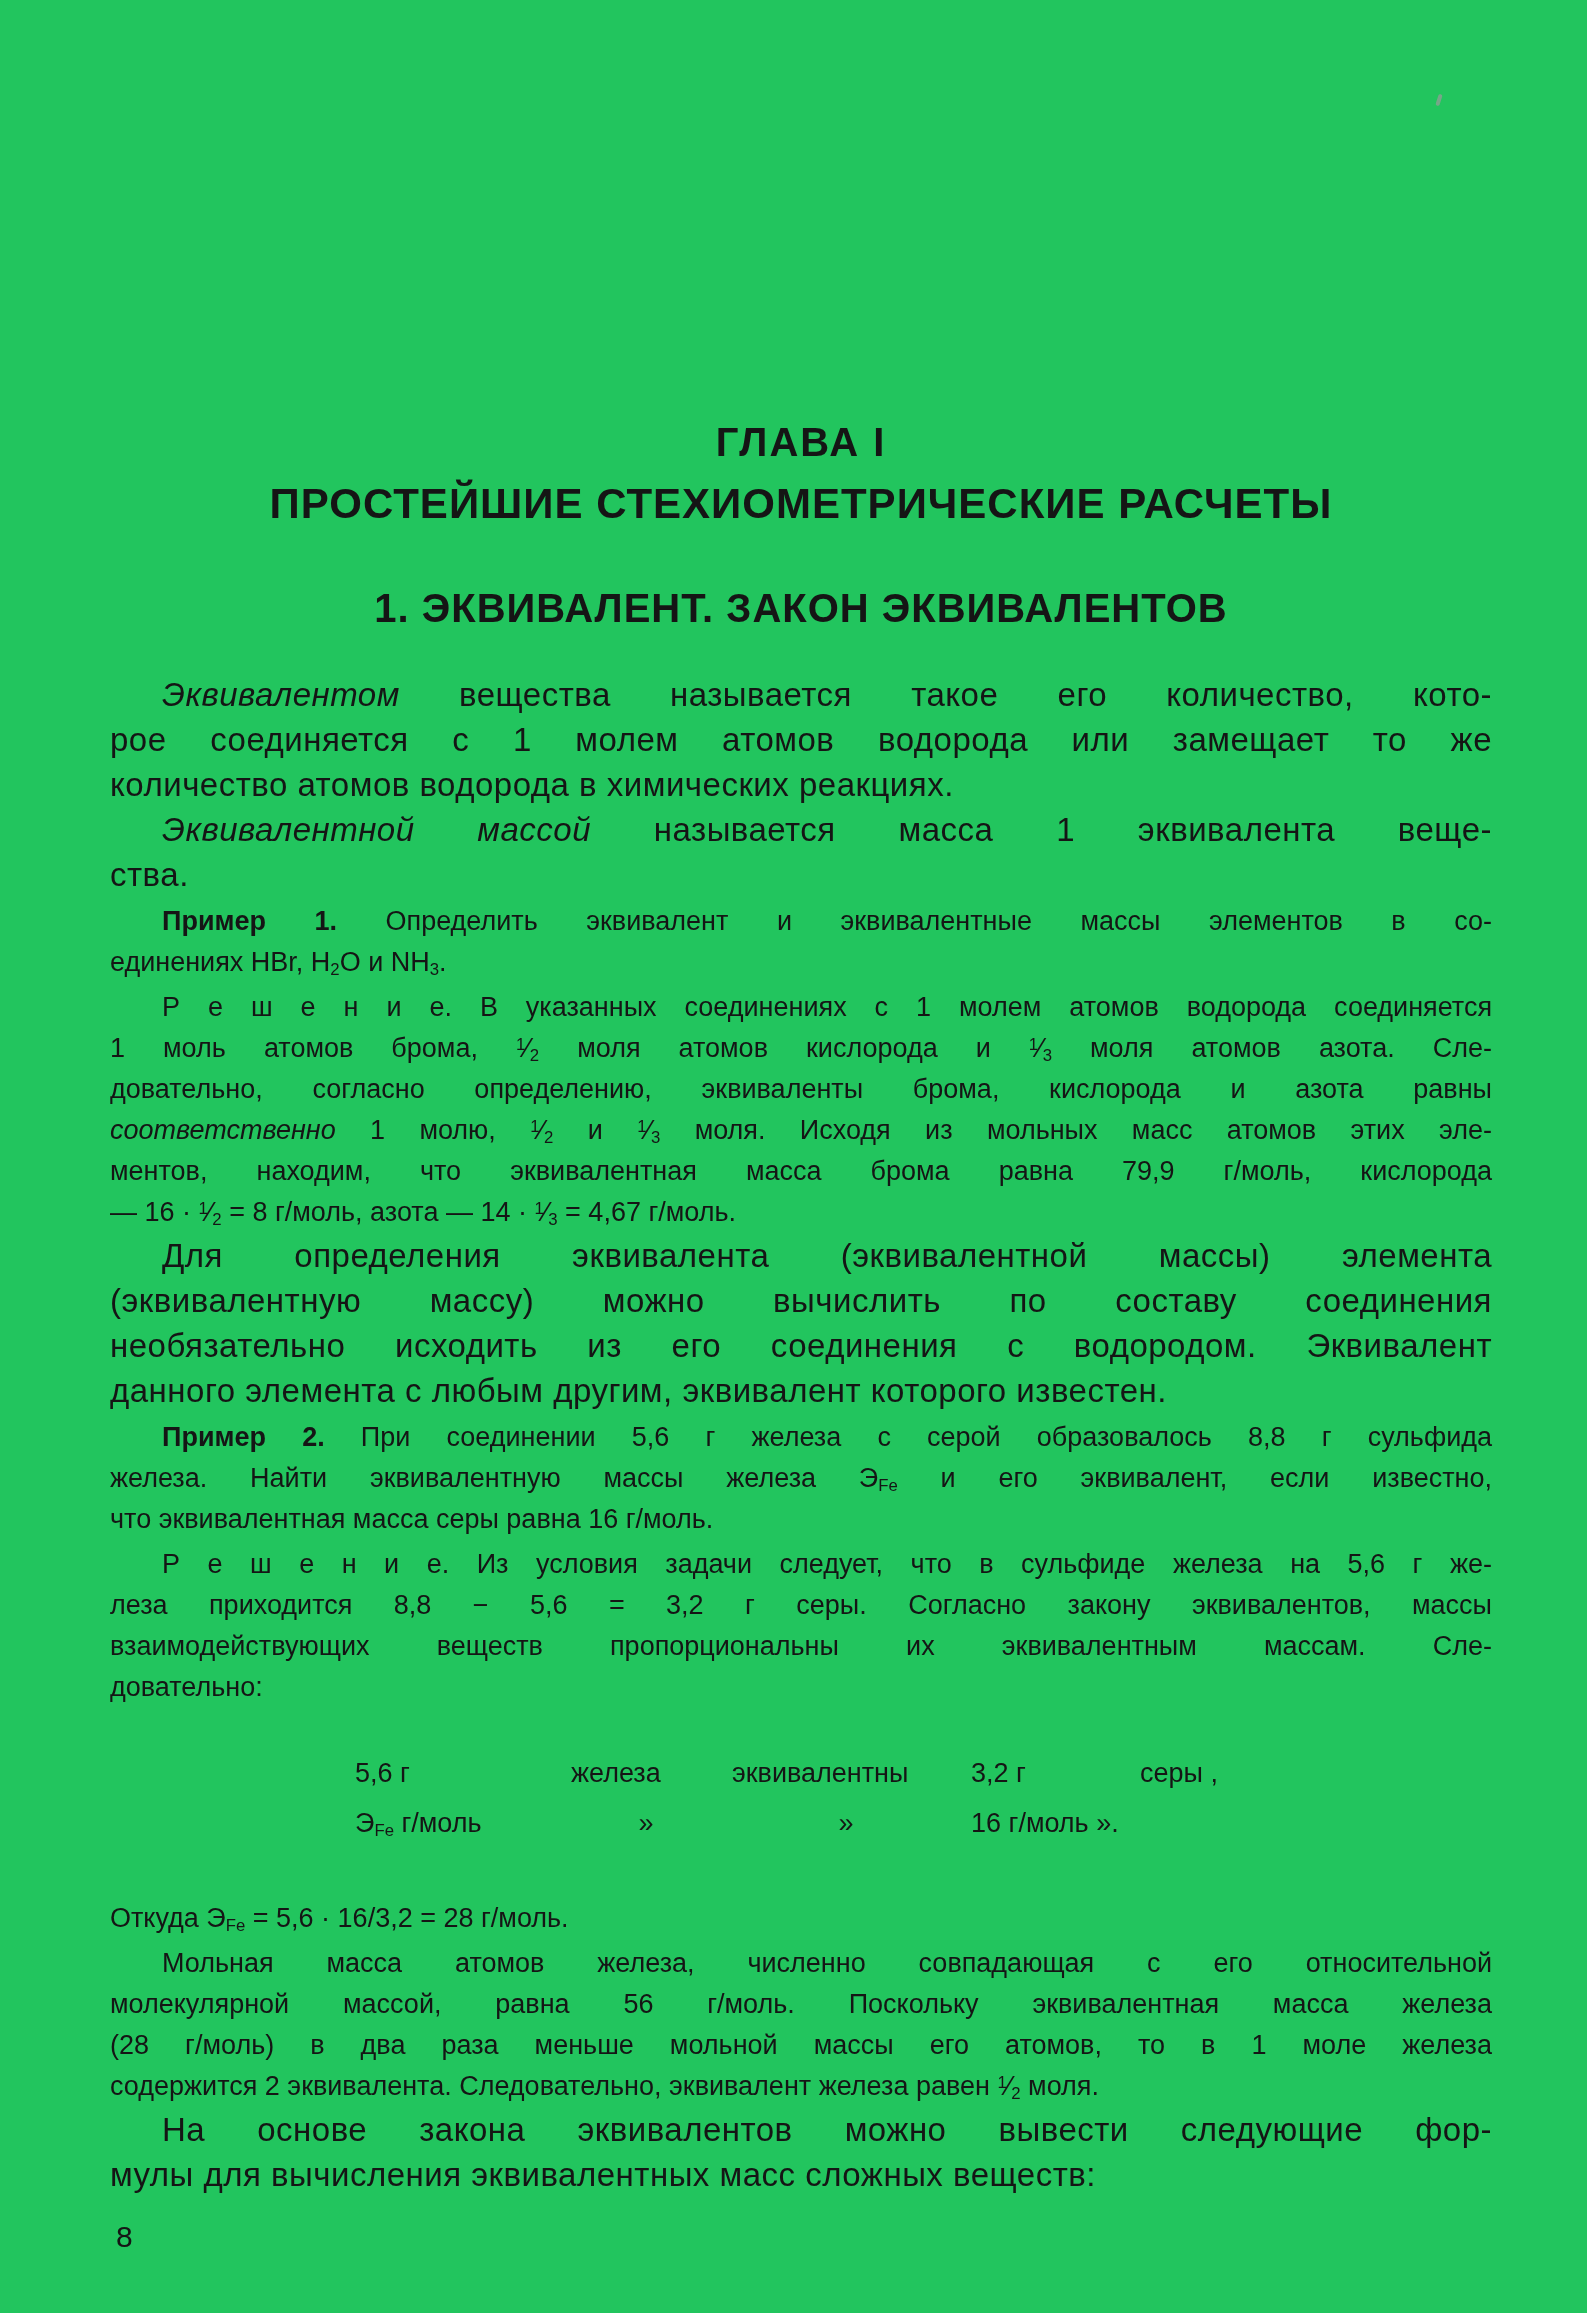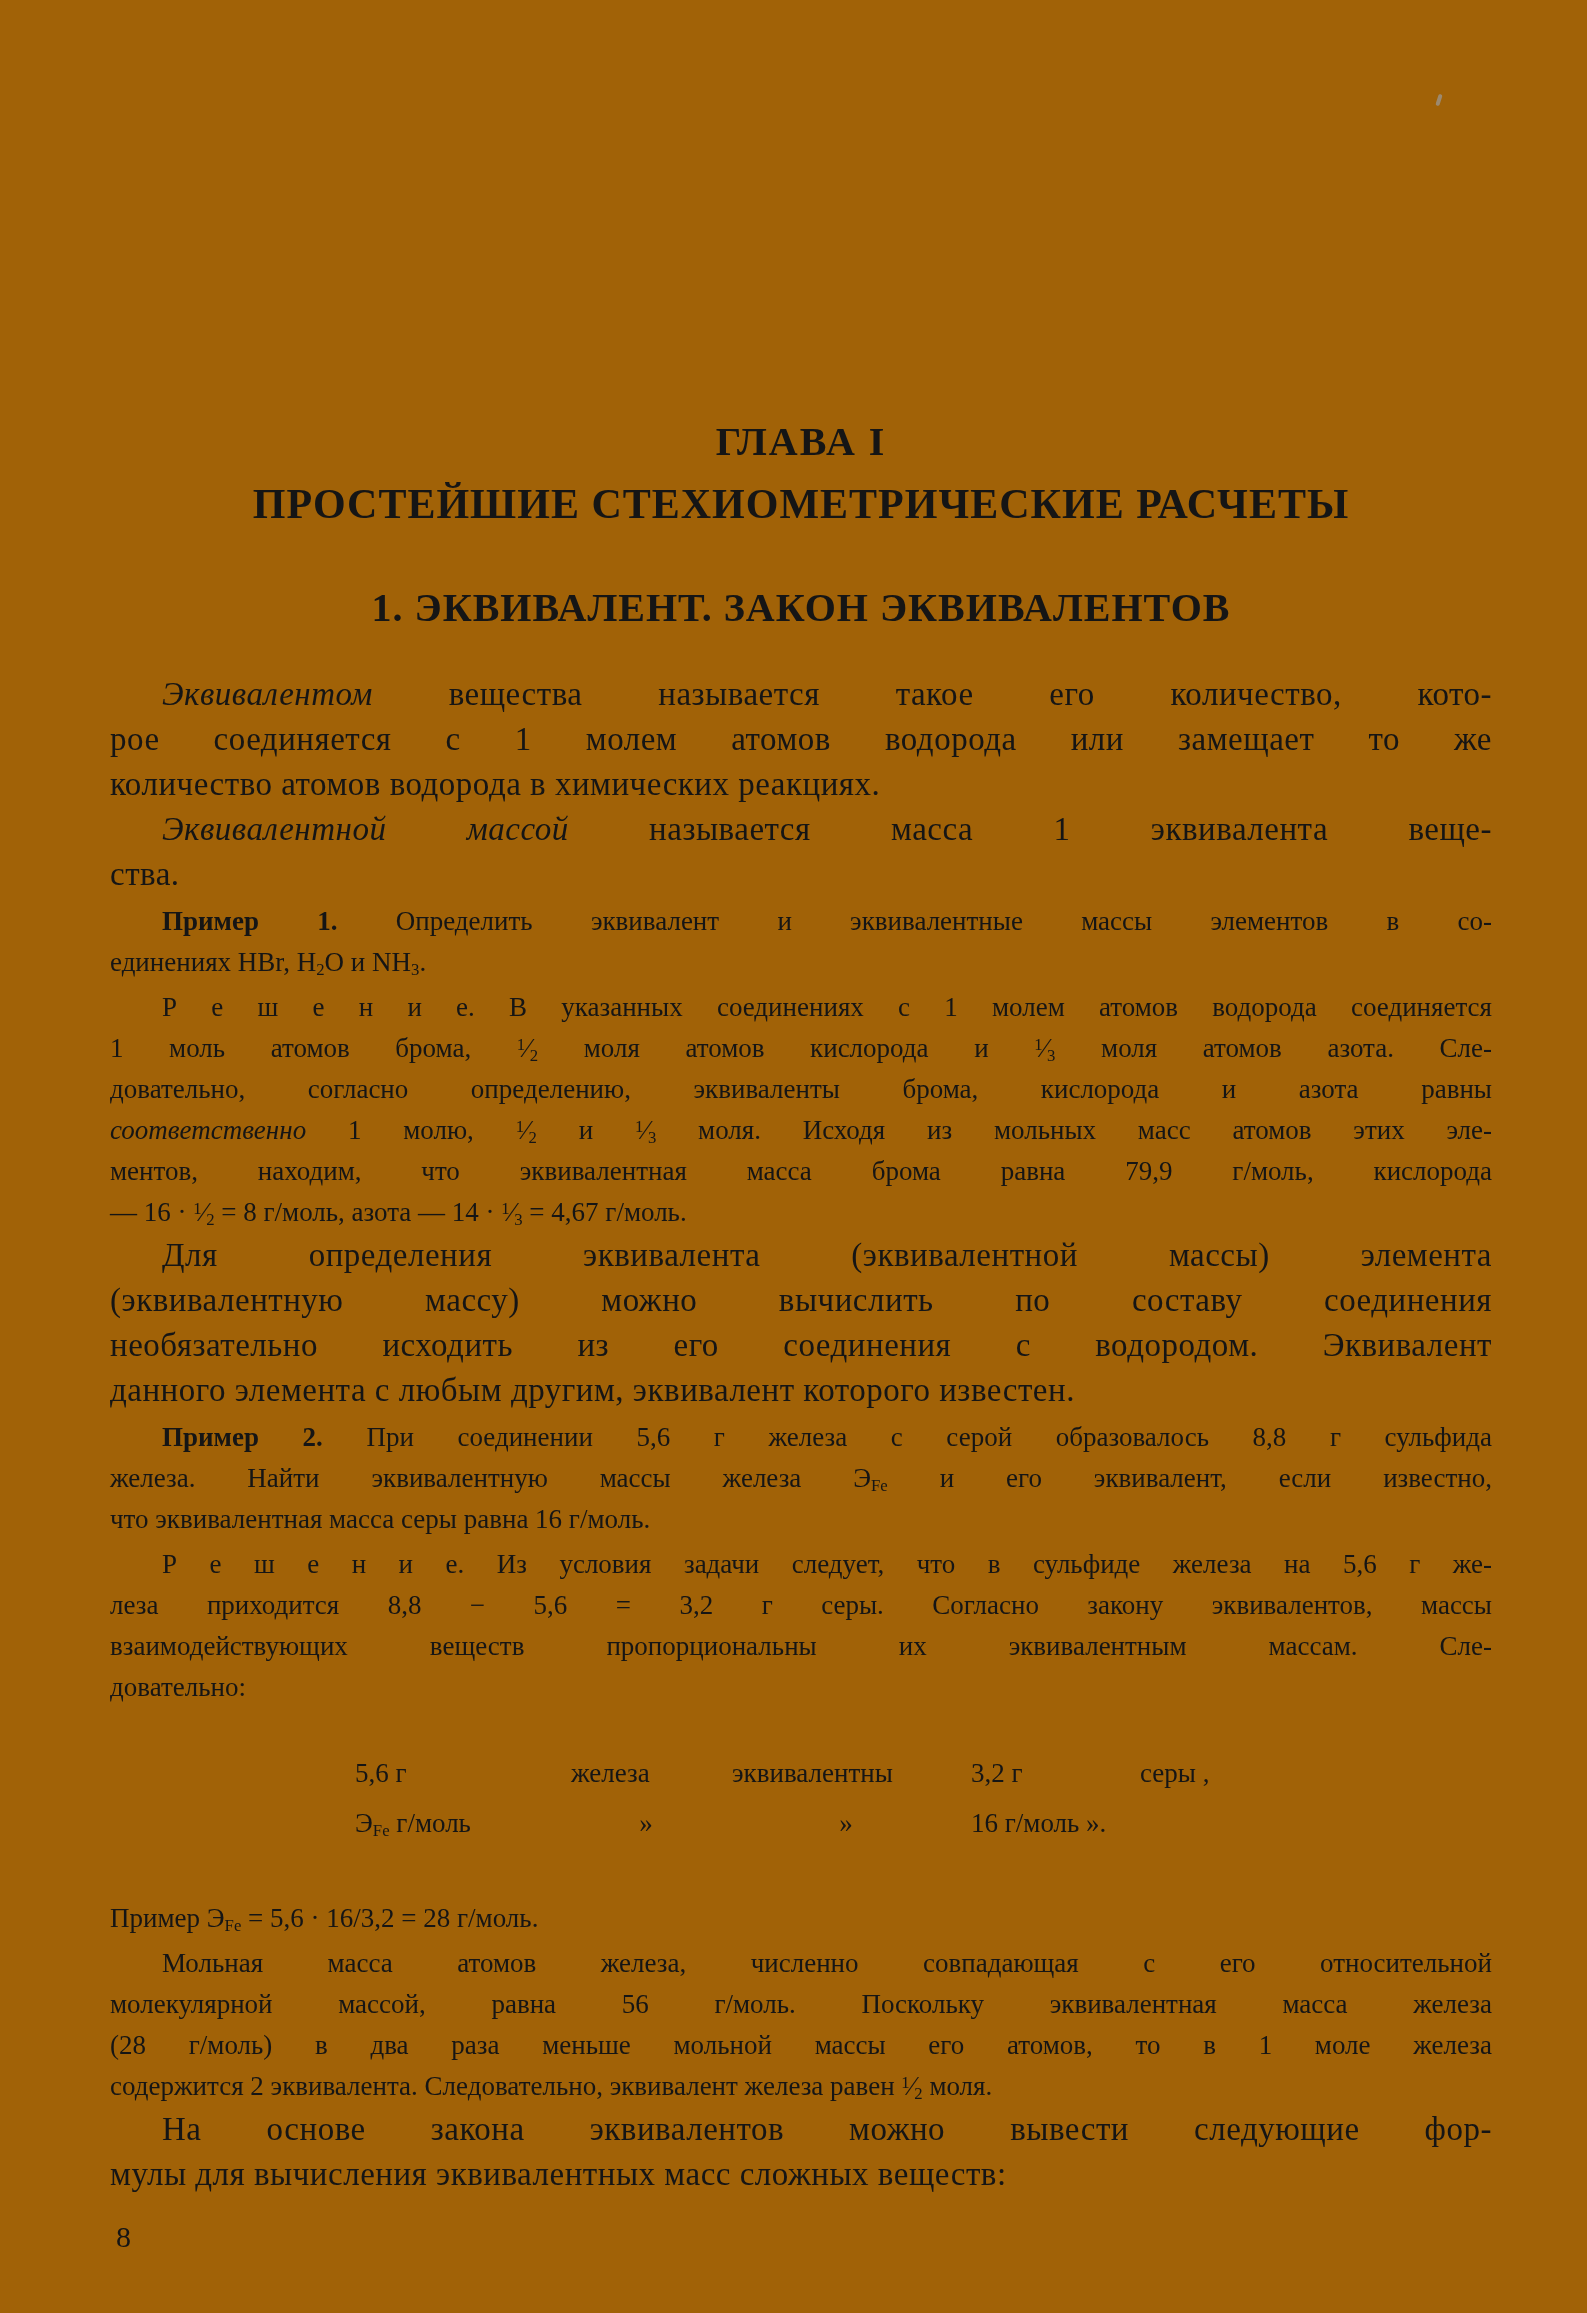--- a/index.html
+++ b/index.html
@@ -1,23 +1,23 @@
 <!DOCTYPE html>
 <html lang="ru"><head>
 <meta charset="utf-8">
 <style>
   html, body { margin: 0; padding: 0; background: #e8e8e8; }
   .page {
     position: relative;
     width: 1587px;
     height: 2313px;
     margin: 0 auto;
-    background: #a16207;
+    background: #22c55e;
     color: #151515;
-    font-family: Liberation Serif, serif;
+    font-family: Liberation Sans, sans-serif;
     overflow: hidden;
   }
   .content {
     position: absolute;
     left: 110px;
     top: 0;
     width: 1382px;
     padding-top: 418px;
   }
   .chapter-label {
@@ -145,21 +145,21 @@
           </div>
           <div class="prop-row">
             <span class="cell"><span>Э</span><sub>Fe</sub><span> г/моль</span></span>
             <span class="cell center"><span>»</span></span>
             <span class="cell center"><span>»</span></span>
             <span class="cell"><span>16 г/моль ».</span></span>
             <span class="cell"></span>
           </div>
         </div>
         <div class="para example">
-          <div class="line"><span>Пример Э</span><sub>Fe</sub><span> = 5,6 · 16/3,2 = 28 г/моль.</span></div>
+          <div class="line"><span>Откуда Э</span><sub>Fe</sub><span> = 5,6 · 16/3,2 = 28 г/моль.</span></div>
         </div>
         <div class="para example">
           <div class="line j ind"><span>Мольная масса атомов железа, численно совпадающая с его относительной</span></div>
           <div class="line j"><span>молекулярной массой, равна 56 г/моль. Поскольку эквивалентная масса железа</span></div>
           <div class="line j"><span>(28 г/моль) в два раза меньше мольной массы его атомов, то в 1 моле железа</span></div>
           <div class="line"><span>содержится 2 эквивалента. Следовательно, эквивалент железа равен </span><sup>1</sup><span>⁄</span><sub>2</sub><span> моля.</span></div>
         </div>
         <div class="para theory">
           <div class="line j ind"><span>На основе закона эквивалентов можно вывести следующие фор-</span></div>
           <div class="line"><span>мулы для вычисления эквивалентных масс сложных веществ:</span></div>

